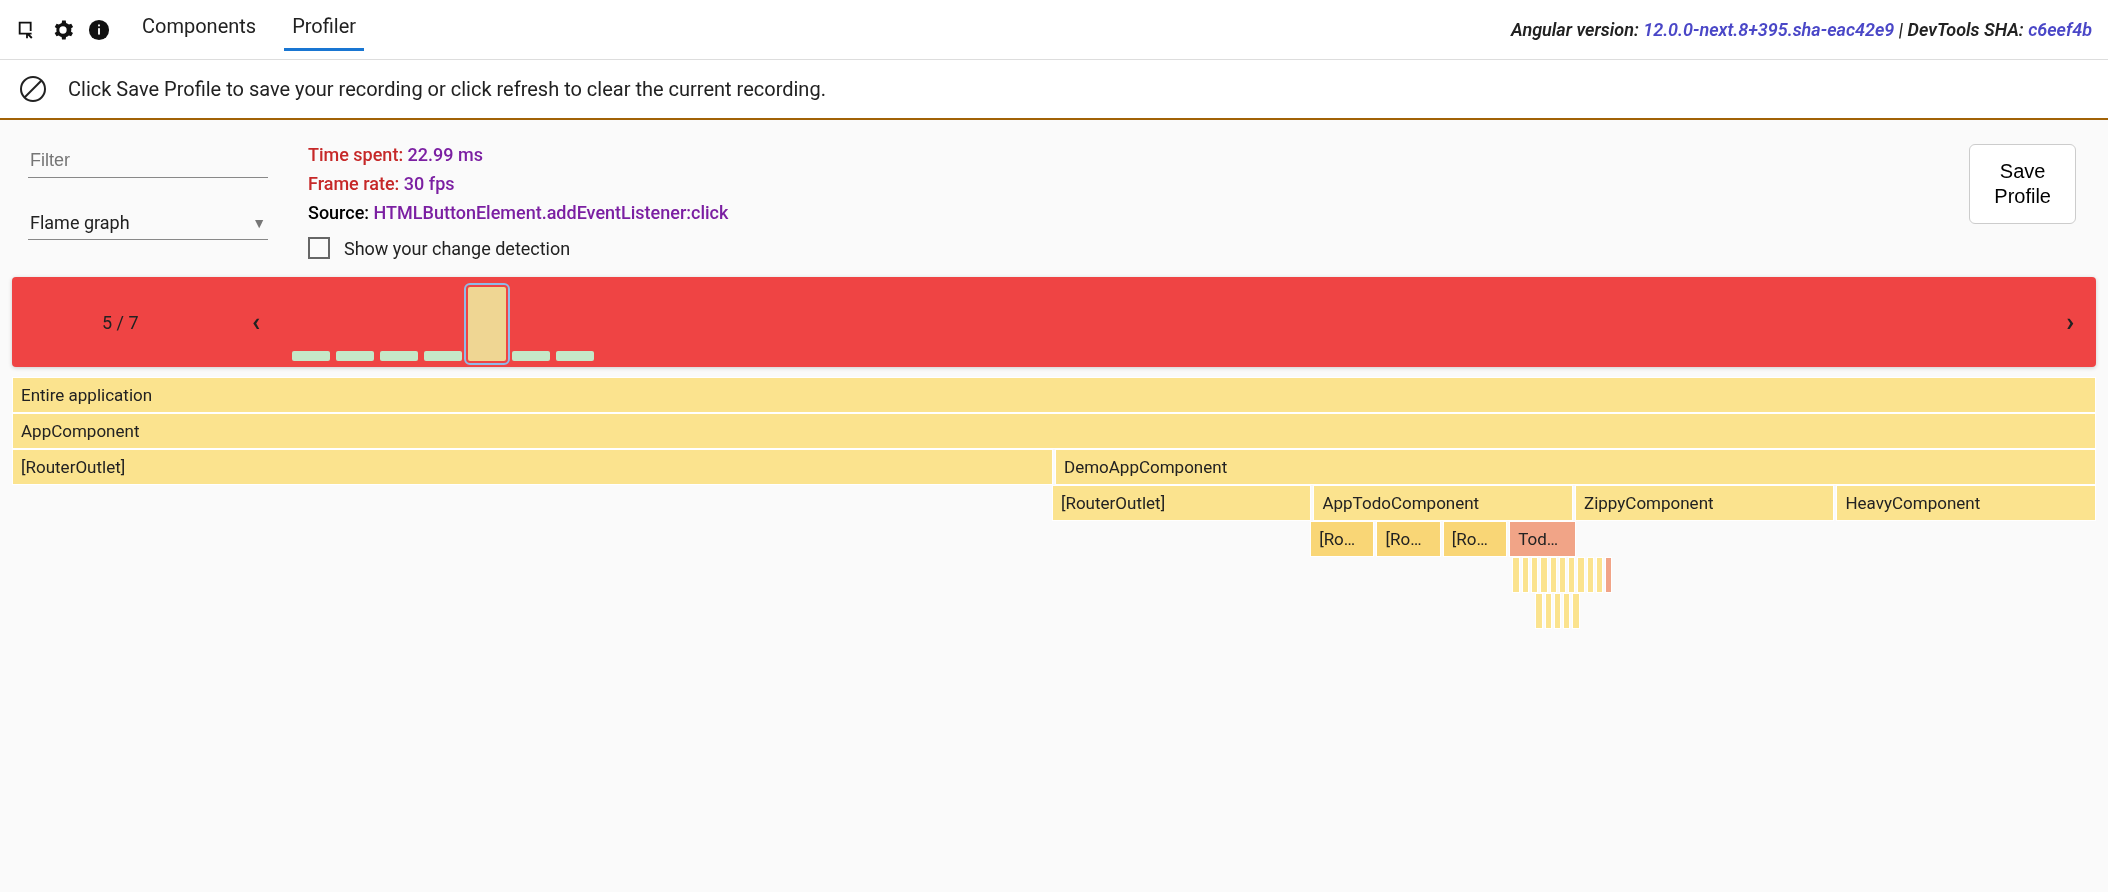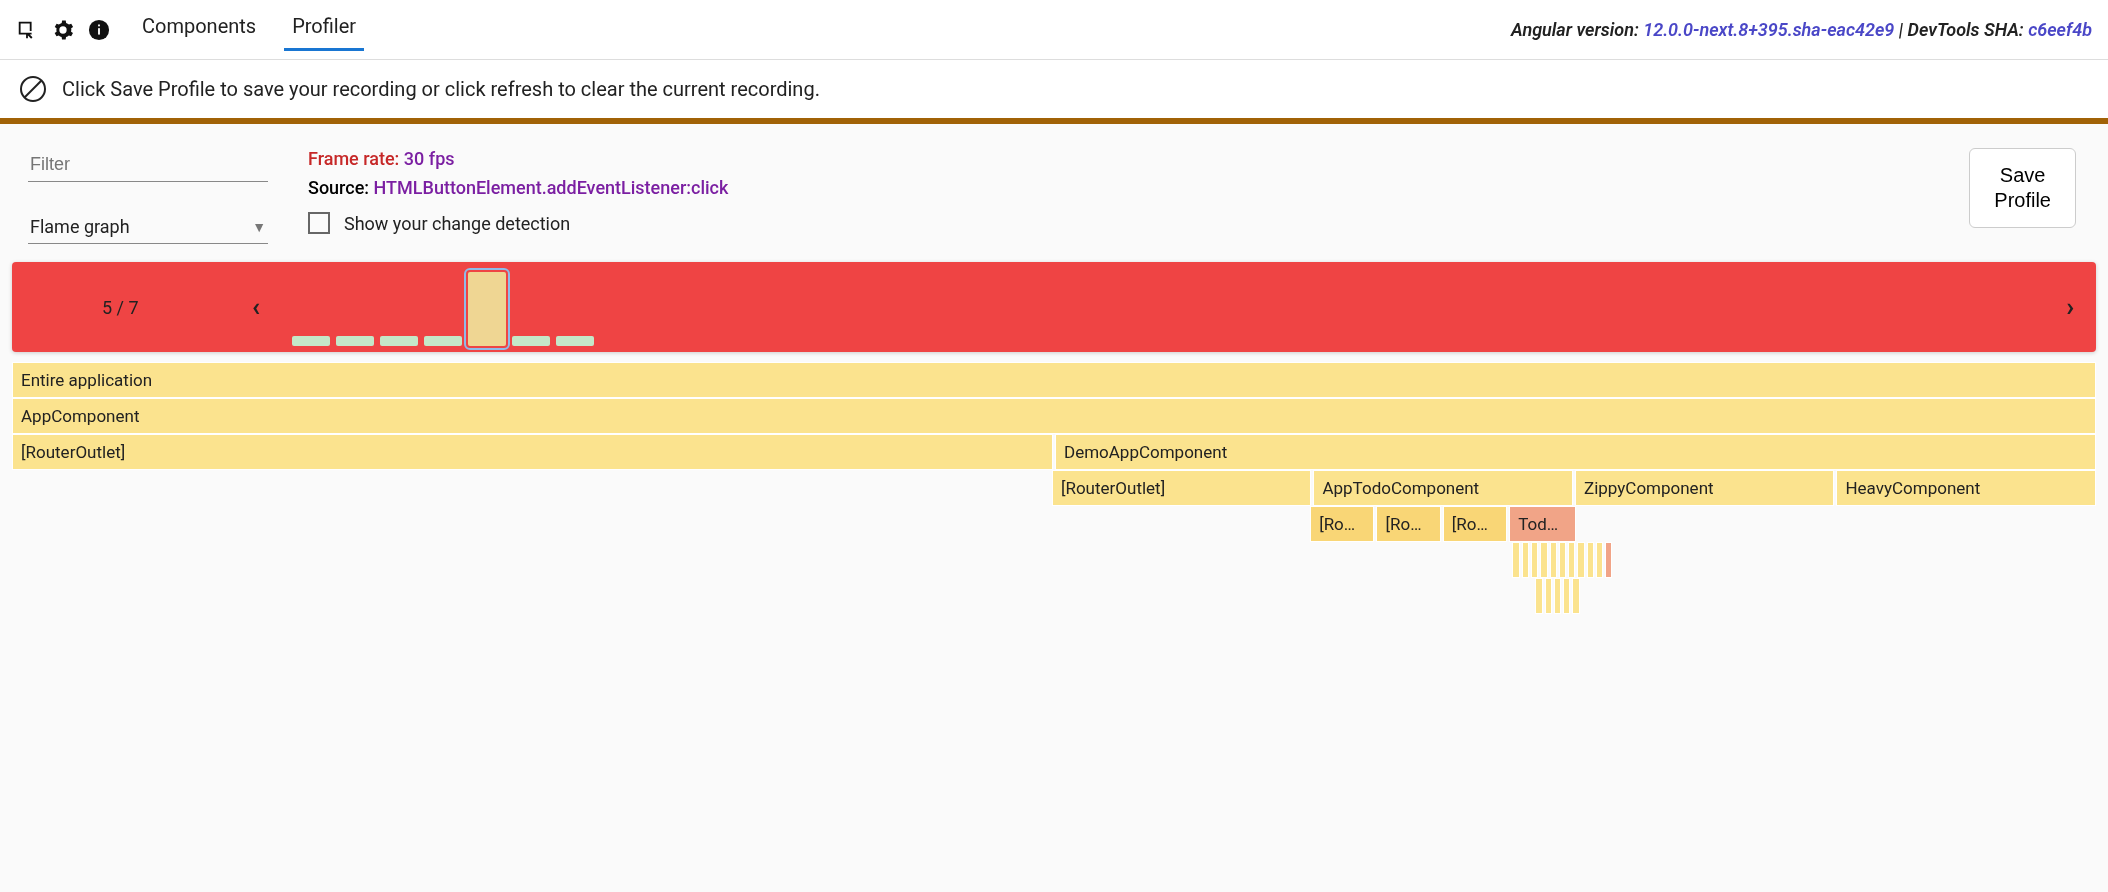--- a/index.html
+++ b/index.html
@@ -7,21 +7,21 @@
 
 .top-bar { display: flex; align-items: center; padding: 8px 16px; background: #fff; border-bottom: 1px solid #ddd; }
 .top-bar .icons { display: flex; gap: 14px; align-items: center; margin-right: 24px; }
 .top-bar .tabs { display: flex; gap: 20px; font-size: 20px; }
 .top-bar .tab { padding: 6px 8px 10px; cursor: pointer; border-bottom: 3px solid transparent; }
 .top-bar .tab.active { border-bottom-color: #1976d2; }
 .top-bar .spacer { flex: 1; }
 .version-info { font-size: 18px; font-weight: 600; font-style: italic; }
 .version-info .accent { color: #4a47c7; }
 
-.instruction-row { display: flex; align-items: center; gap: 16px; padding: 16px 20px; background: #fff; border-bottom: 6px solid #a16207; font-size: 20px; }
+.instruction-row { display: flex; align-items: center; gap: 22px; padding: 16px 20px; background: #fff; border-bottom: 2px solid #a16207; font-size: 20px; }
 
 .controls-block { display: flex; align-items: flex-start; padding: 24px 28px 18px; gap: 40px; }
 .controls-left { width: 240px; display: flex; flex-direction: column; gap: 28px; }
 .filter-input { border: none; border-bottom: 1px solid #888; padding: 6px 2px; font-size: 18px; background: transparent; outline: none; width: 100%; }
 .view-select { display: flex; justify-content: space-between; align-items: center; border-bottom: 1px solid #888; padding: 6px 2px; font-size: 18px; cursor: pointer; }
 
 .metrics { display: flex; flex-direction: column; gap: 8px; font-size: 18px; }
 .metrics .label { color: #c62828; font-weight: 500; }
 .metrics .value { color: #7b1fa2; font-weight: 500; }
 .metrics .src-label { color: #000000; font-weight: 500; }
@@ -87,20 +87,21 @@
 <div class="controls-block">
   <div class="controls-left">
     <input class="filter-input" placeholder="Filter" style="">
     <div class="view-select">
       <span>Flame graph</span>
       <span style="color:#777;font-size:14px;">▼</span>
     </div>
   </div>
 
   <div class="metrics">
+    <div><span class="label">Time spent: </span><span class="value">22.99 ms</span></div>
     <div><span class="label">Frame rate: </span><span class="value">30 fps</span></div>
     <div><span class="src-label">Source: </span><span class="value">HTMLButtonElement.addEventListener:click</span></div>
     <div class="cd-row">
       <div class="checkbox"></div>
       <span>Show your change detection</span>
     </div>
   </div>
 
   <button class="save-btn" style="white-space:pre-line;">Save
 Profile</button>

